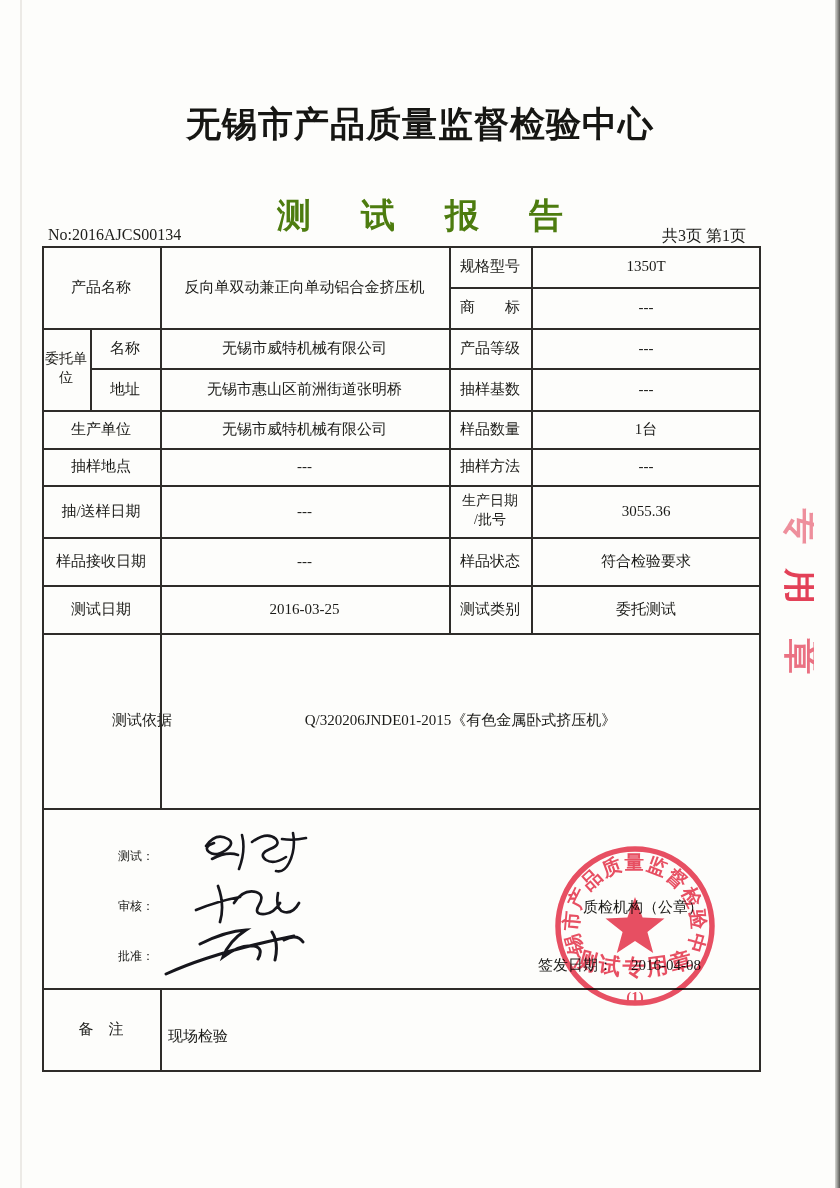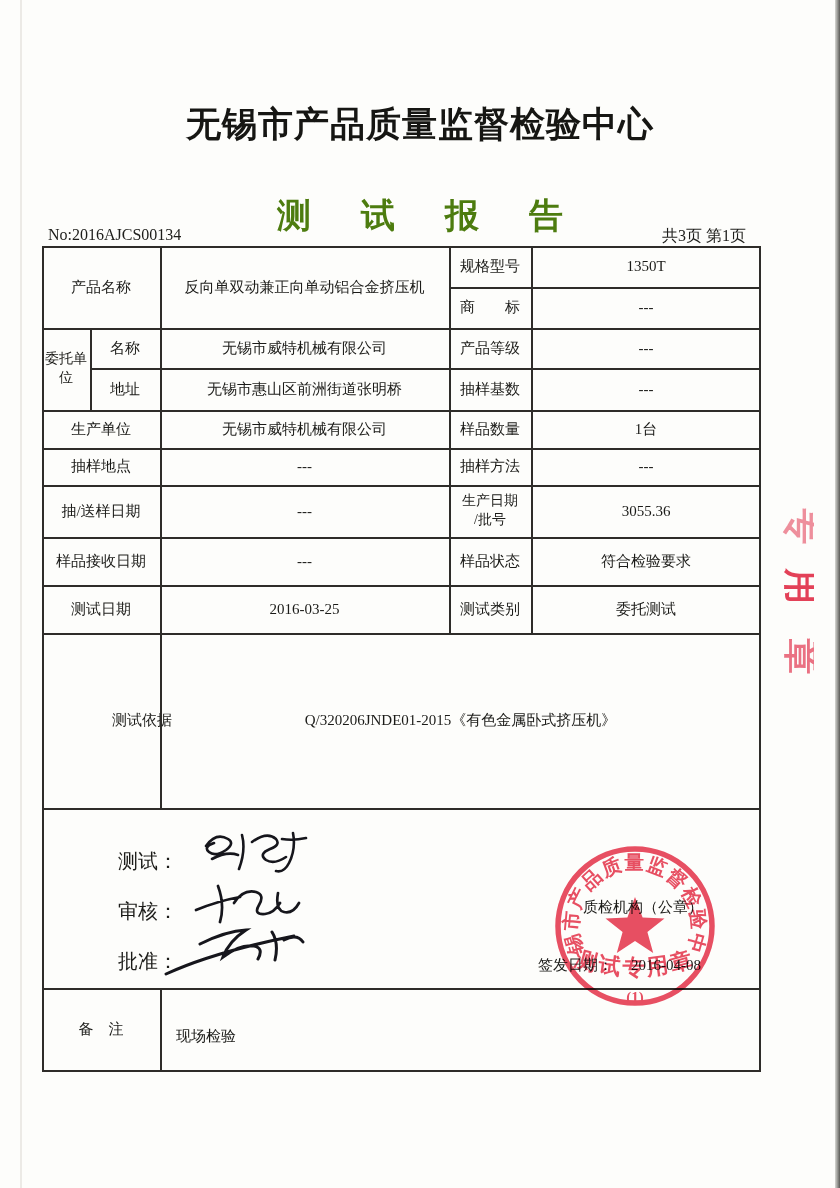--- a/index.html
+++ b/index.html
@@ -14,21 +14,21 @@
   .org-title{position:absolute;left:0;right:0;top:101px;text-align:center;
     font-size:35px;font-weight:700;letter-spacing:1px;color:#161613;}
   .doc-title{position:absolute;left:0;right:0;top:158px;text-align:center;
     font-size:34px;font-weight:700;letter-spacing:50px;padding-left:50px;color:#4d7c0f;margin-top:35px;}
   .meta{position:absolute;top:226px;font-size:16px;color:#1d1d1a;}
   .gl{position:absolute;background:#2e2c29;z-index:2;}
   .hgl{height:2px;} .vgl{width:2px;}
   .cell{position:absolute;display:flex;align-items:center;justify-content:center;
     text-align:center;font-size:15px;line-height:1.35;z-index:1;color:#1b1b18;}
   .preline{white-space:pre-line;}
-  .sig-label{position:absolute;font-size:20px;z-index:3;}
+  .sig-label{position:absolute;font-size:12px;z-index:3;}
   .sig{position:absolute;z-index:3;}
   .seal-caption{position:absolute;left:583px;top:898px;font-size:15px;z-index:3;}
   .issue{position:absolute;left:538px;top:956px;font-size:15px;z-index:3;}
   .issue .d{margin-left:18px;}
   .stamp{position:absolute;left:545px;top:836px;width:180px;height:180px;
     z-index:6;mix-blend-mode:multiply;opacity:.9;}
   .edge-seal{position:absolute;left:782px;top:496px;width:32px;height:215px;
     overflow:hidden;z-index:6;}
   .edge-seal span{position:absolute;left:0;display:block;color:#e23750;
     font-weight:700;transform:rotate(90deg);font-size:36px;
@@ -143,21 +143,21 @@
     </text>
     <polygon fill="#e73b52" transform="translate(0,2)" points="0,-31 7.6,-10.5 29.5,-9.6 12.4,4 18.2,25.1 0,13 -18.2,25.1 -12.4,4 -29.5,-9.6 -7.6,-10.5"></polygon>
     <path id="botArc" d="M -63 38 Q 0 60 63 38" fill="none"></path>
     <text font-size="22" font-weight="700" fill="#e73b52" letter-spacing="3" style="font-family:'Liberation Serif',serif;">
       <textPath href="#botArc" startOffset="50%" text-anchor="middle">测试专用章</textPath>
     </text>
     <text x="0" y="76" font-size="15" font-weight="700" fill="#e73b52" text-anchor="middle" style="font-family:'Liberation Serif',serif;">(1)</text>
   </svg>
 
   <div class="cell" style="left:42px;top:988px;width:118px;height:82px;">备　注</div>
-  <div class="cell" style="left:160px;top:988px;width:601px;height:96px;justify-content:flex-start;padding-left:16px;box-sizing:border-box;">现场检验</div>
+  <div class="cell" style="left:160px;top:988px;width:601px;height:96px;justify-content:flex-start;padding-left:8px;box-sizing:border-box;">现场检验</div>
 
   <div class="edge-seal">
     <span style="top:6px;opacity:.55;">专</span>
     <span style="top:66px;opacity:.95;">用</span>
     <span style="top:136px;opacity:.7;">章</span>
   </div>
 
 </div>
 
 </body></html>

